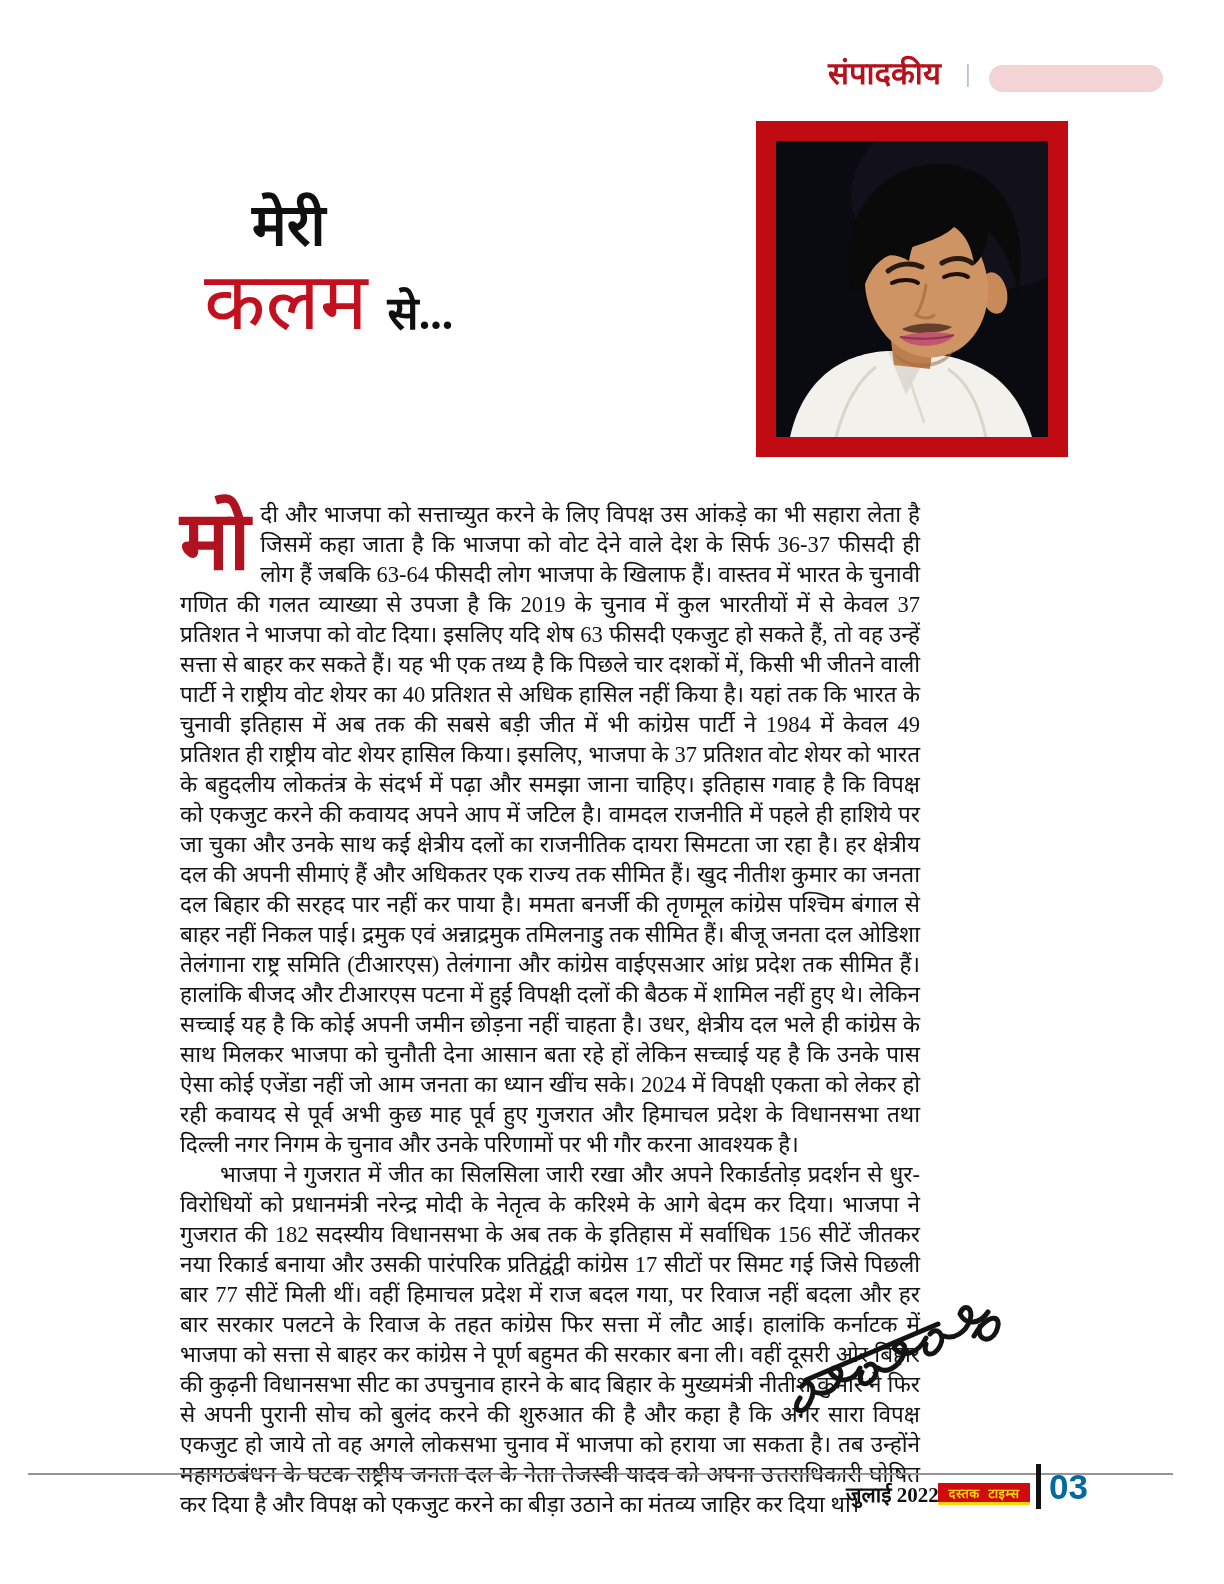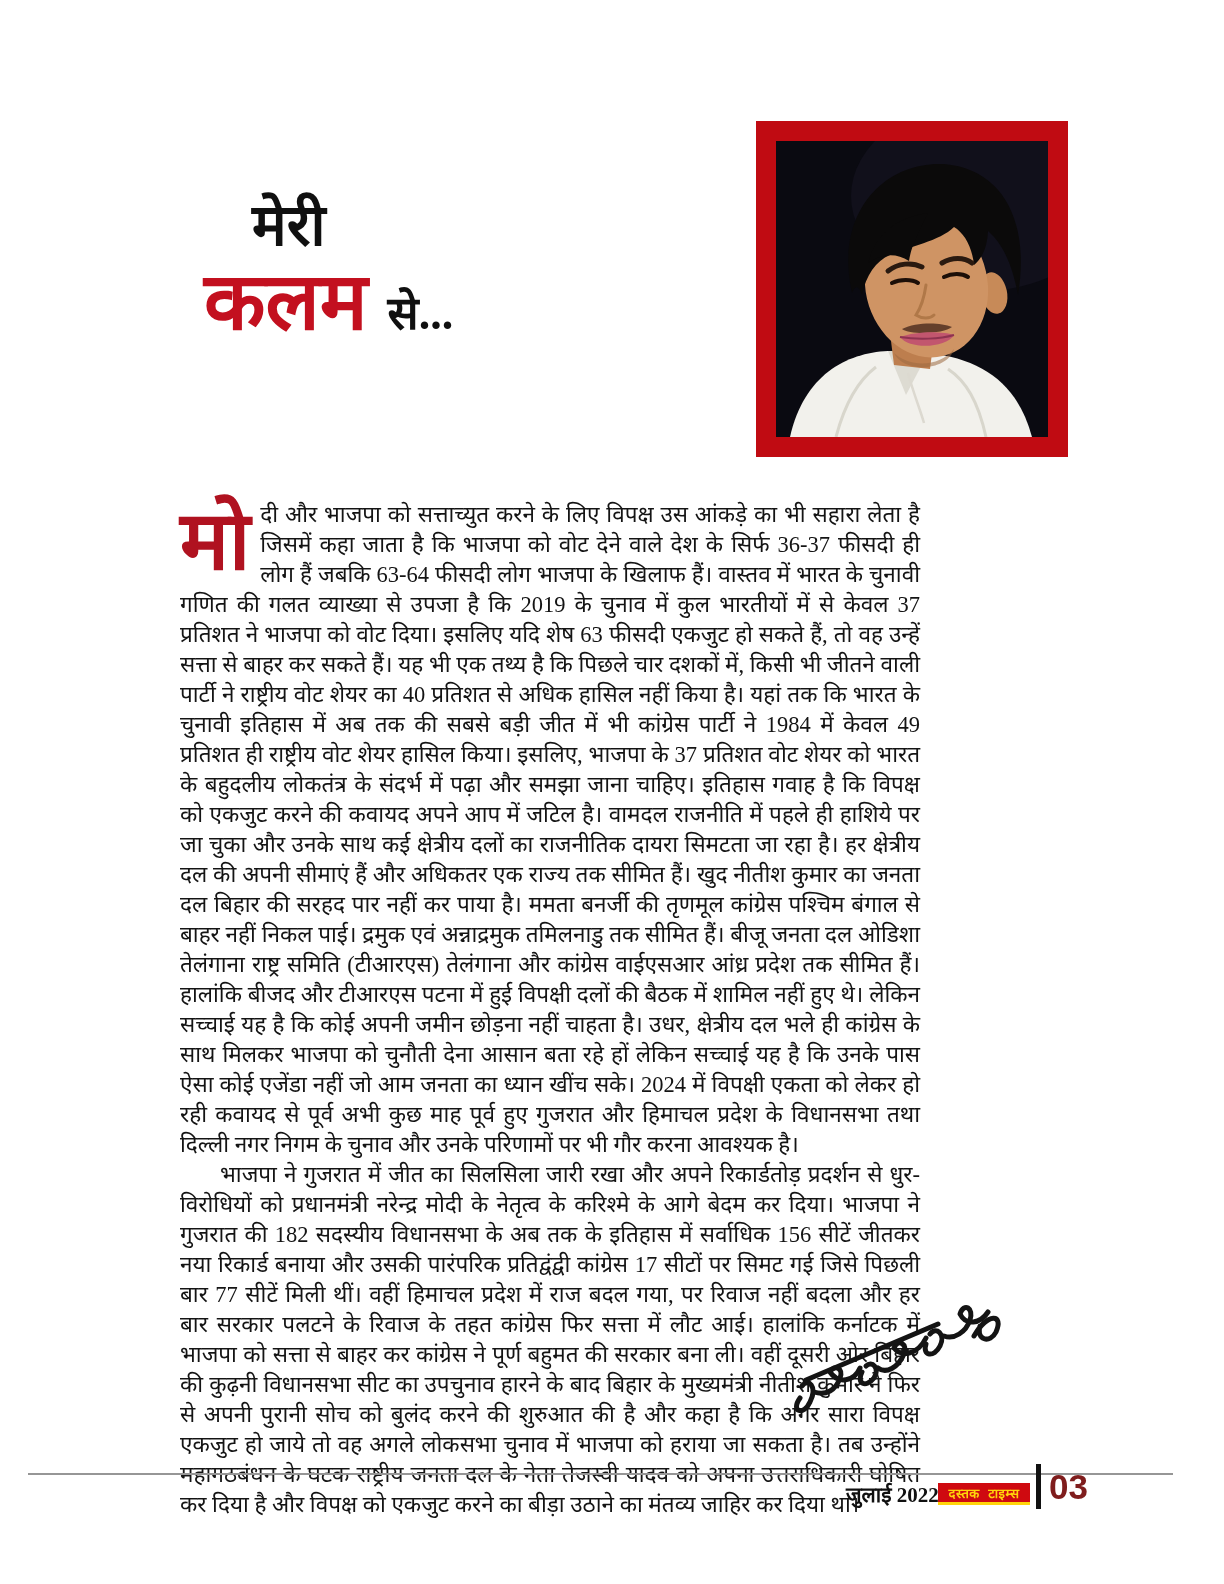--- a/index.html
+++ b/index.html
@@ -20,21 +20,21 @@
   .photo-frame {
     position:absolute; left:756px; top:121px; width:272px; height:296px;
     border:20px solid #c00b12; background:#0a0a11;
   }
   .photo-frame svg { display:block; }
 
   
   .title-block { position:absolute; left:204px; top:194px; }
   .title-meri { font-size:58px; font-weight:bold; color:#101010; line-height:64px;margin-left:48px; }
   .title-line2 { display:flex; align-items:baseline; gap:20px; margin-top:6px; }
-  .title-kalam { font-size:80px; font-weight:bold; color:#c3101f; line-height:76px; }
+  .title-kalam { font-size:80px; font-weight:normal; color:#c3101f; line-height:76px; }
   .title-se { font-size:46px; font-weight:bold; color:#101010; }
 
   
   .article {
     position:absolute; left:180px; top:500px; width:740px;
     font-size:22.5px; line-height:30px; text-align:justify;
   }
   .article p { margin:0; }
   .dropcap {
     float:left; color:#b01220; font-weight:bold;
@@ -50,29 +50,34 @@
   .footer-date { position:absolute; left:846px; top:1480px; font-size:21px; font-weight:bold; color:#101010; }
   .footer-logo {
     position:absolute; left:938px; top:1483px; width:92px; height:19px;
     background:#cf0a10; color:#ffd40a; font-size:13px; font-weight:bold;
     display:flex; align-items:center; justify-content:center;
     border-bottom:3px solid #ffd40a; letter-spacing:0.5px;
     font-family:Liberation Mono, monospace; white-space:nowrap; overflow:hidden;
   }
   .footer-bar { position:absolute; left:1036px; top:1464px; width:5px; height:45px; background:#111; }
   .footer-page {
-    position:absolute; left:1049px; top:1467px; font-size:35px; font-weight:bold; color:#7f1d1d;
+    position:absolute; left:1049px; top:1467px; font-size:35px; font-weight:bold; color:#0369a1;
     font-family:"Liberation Sans", "DejaVu Sans", sans-serif;
   }
 </style>
 </head>
 <body>
 
 <div class="page">
 
+  <div class="header">
+    <span class="section-label">संपादकीय</span>
+    <span class="header-sep">|</span>
+    <span class="header-pill"></span>
+  </div>
 
   <div class="photo-frame">
     <svg width="272" height="296" viewBox="0 0 272 296">
       <rect width="272" height="296" fill="#0a0a11"></rect>
       <ellipse cx="205" cy="55" rx="130" ry="95" fill="#14121f" opacity="0.7"></ellipse>
 
       <path d="M14,296 C28,234 70,212 112,210 L152,212 C208,218 242,244 256,296 Z" fill="#f2f1ec"></path>
       <path d="M112,210 L130,254 L152,212 Z" fill="#dddbd2"></path>
       <path d="M60,296 C70,258 84,238 100,226" stroke="#d8d6cc" stroke-width="3" fill="none"></path>
       <path d="M210,296 C202,260 190,240 172,228" stroke="#d8d6cc" stroke-width="3" fill="none"></path>

